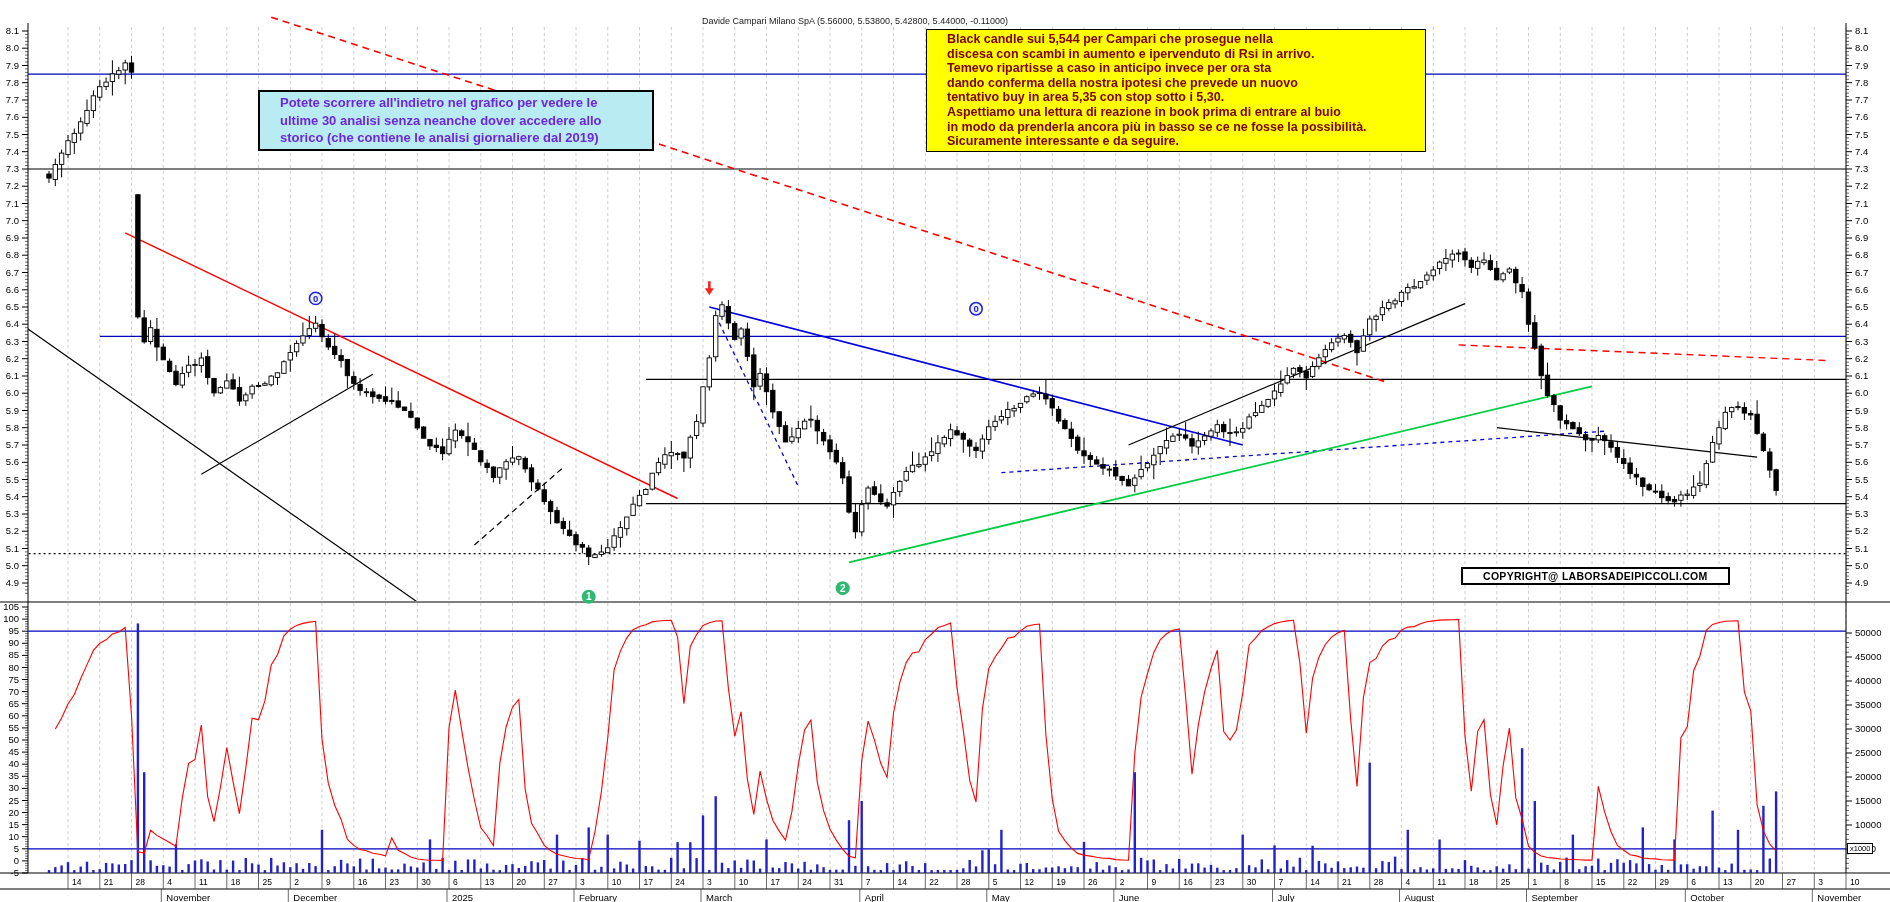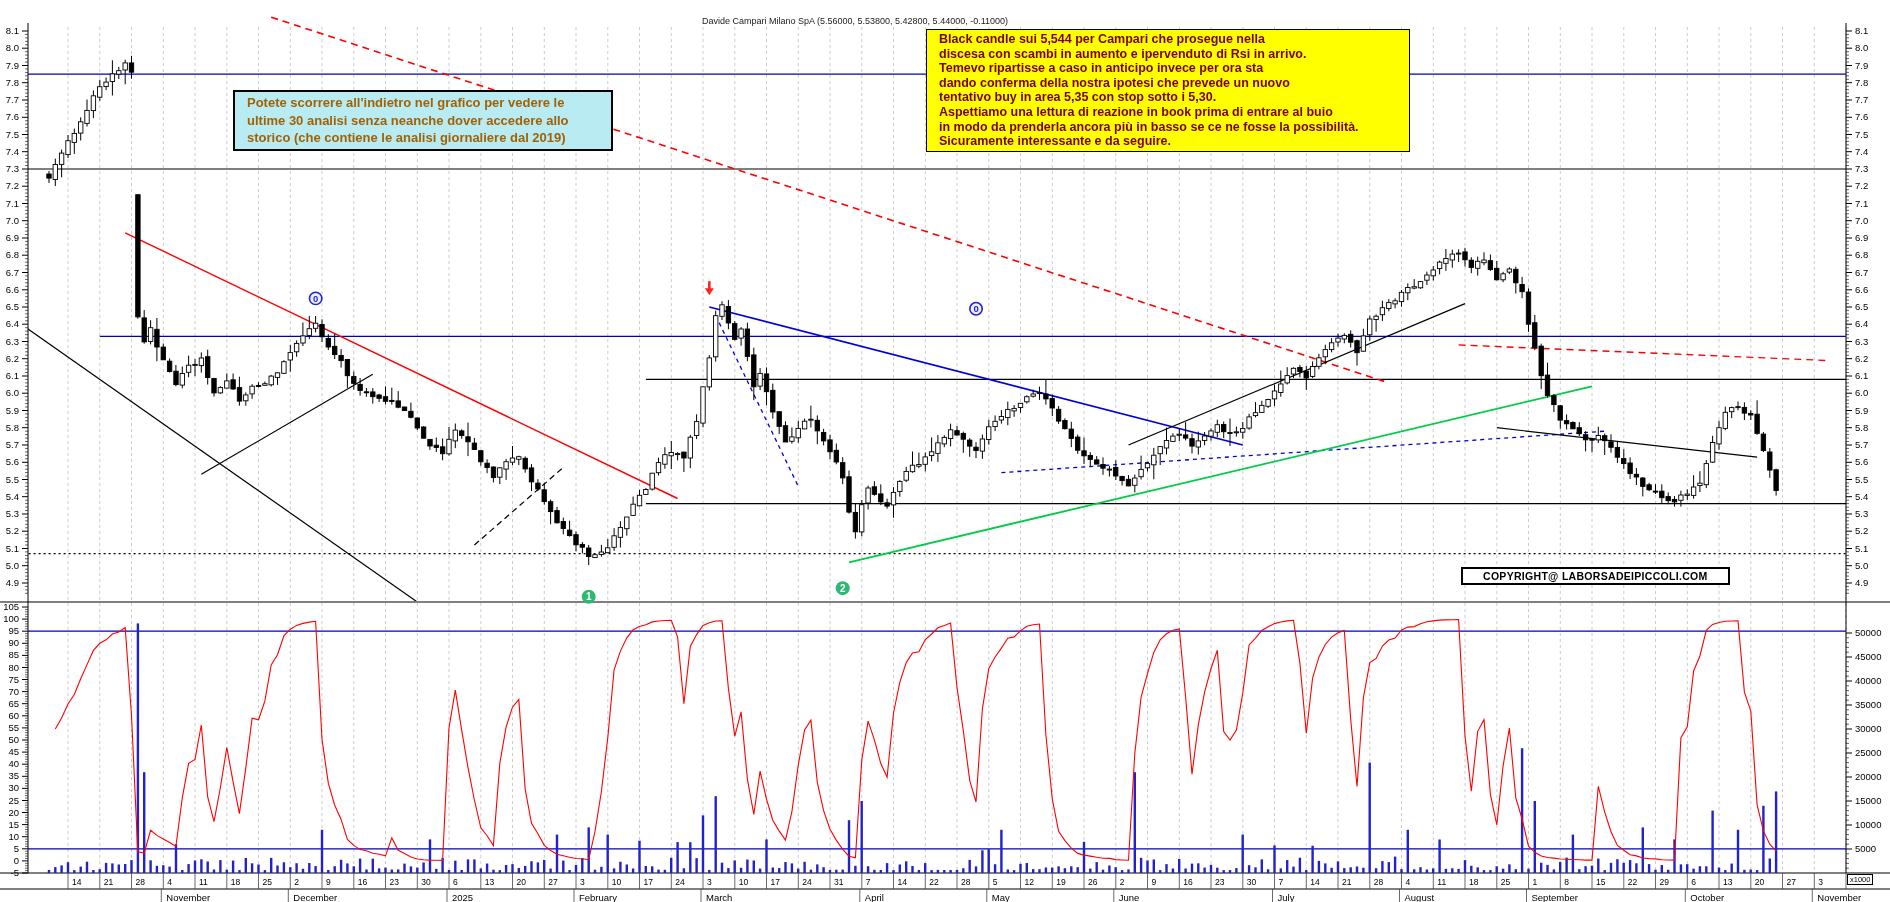--- a/index.html
+++ b/index.html
@@ -1,27 +1,27 @@
 <!DOCTYPE html>
 <html><head>
 <meta charset="utf-8">
 <style>
   html,body{margin:0;padding:0;background:#fff;}
   #stage{position:relative;width:1890px;height:902px;background:#fff;overflow:hidden;
          font-family:"Liberation Sans",sans-serif;margin-top:15px;}
   #chart-title{position:absolute;top:1px;left:0;width:1710px;text-align:center;
                font-size:9px;color:#222;}
   .note-box{position:absolute;border:1px solid #000;font-weight:bold;
-            font-size:12.5px;line-height:14.6px;white-space:pre-line;padding:2px 12px;}
-  #info-box{left:233px;top:75px;width:352px;background:#b9ecf2;color:#a16207;
+            font-size:12.5px;line-height:14.6px;white-space:pre-line;padding:2px 20px;}
+  #info-box{left:258px;top:75px;width:352px;background:#b9ecf2;color:#6d28d9;
             font-size:13px;line-height:17.5px;border:2px solid #000;}
   #analysis-box{left:926px;top:14px;width:458px;background:#ffff00;color:#7b0000;}
   #copyright-box{position:absolute;left:1461px;top:552px;background:#fff;border:2px solid #000;
                  font-weight:bold;font-size:10.5px;padding:1px 20px;color:#000;letter-spacing:.3px;}
-  #x1000-box{position:absolute;left:1847px;top:859px;border:1px solid #000;font-size:7.5px;
+  #x1000-box{position:absolute;left:1847px;top:828px;border:1px solid #000;font-size:7.5px;
              padding:0 2px;color:#000;background:#fff;}
   svg text{font-family:"Liberation Sans",sans-serif;}
 </style>
 </head>
 <body>
 
 <div id="stage">
   <div id="chart-title">Davide Campari Milano SpA (5.56000, 5.53800, 5.42800, 5.44000, -0.11000)</div>
   <div id="chart-area"><svg width="1890" height="902" viewBox="0 0 1890 902" xmlns="http://www.w3.org/2000/svg">
         <defs>

